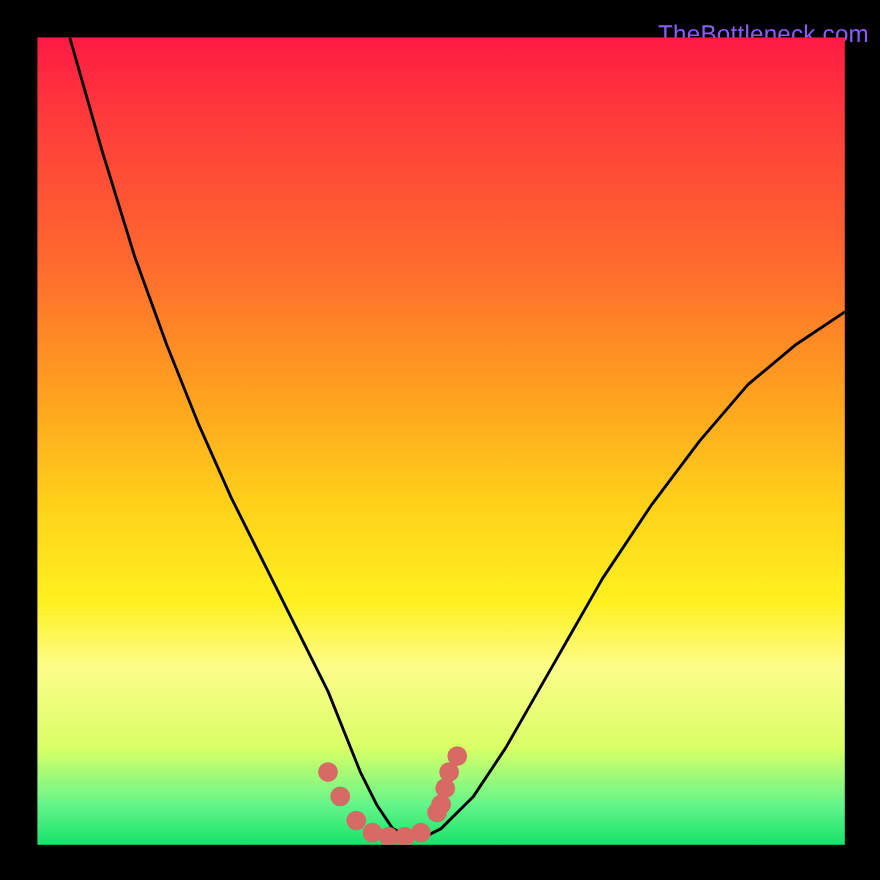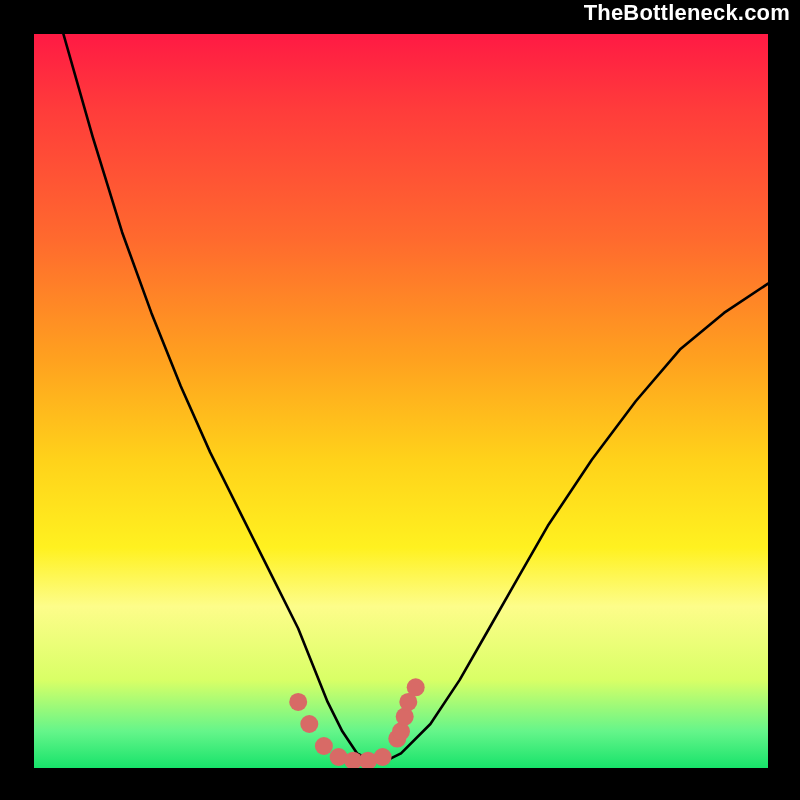--- a/index.html
+++ b/index.html
@@ -35,25 +35,25 @@
       #ffd21a 58%,
       #fff120 70%,
       #fdfd8a 78%,
       #d9ff66 88%,
       #65f58a 95%,
       #17e36a 100%
     );
   }
   .watermark {
     position: absolute;
-    top: 0;
+    top: 18px;
     right: 10px;
-    color: #ffffff;
+    color: #8b5cf6;
     font-size: 22px;
-    font-weight: 700;
+    font-weight: 400;
     letter-spacing: 0.2px;
     user-select: none;
   }
   svg.curve {
     position: absolute;
     left: 0;
     top: 0;
     width: 734px;
     height: 734px;
   }

